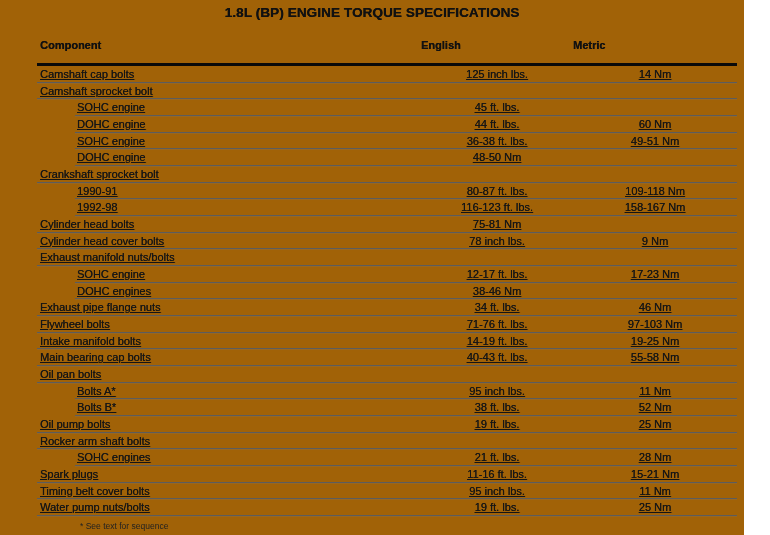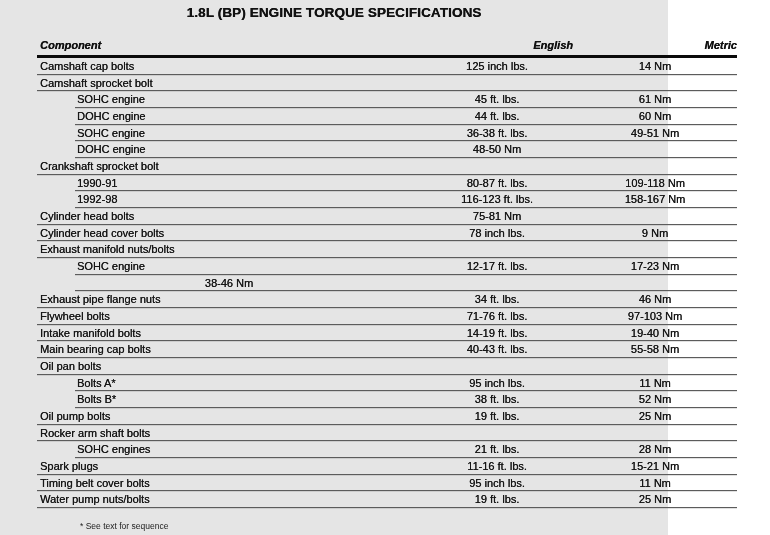--- a/index.html
+++ b/index.html
@@ -7,23 +7,23 @@
     padding: 0;
     background: #ffffff;
     width: 770px;
     height: 535px;
     overflow: hidden;
     font-family: "Liberation Sans", sans-serif;
     color: #141414;
   }
   .page {
     position: relative;
-    width: 668px;
+    width: 744px;
     height: 535px;
-    background: #e5e5e5;
+    background: #a16207;
   }
   .doc-title {
     margin: 0;
     padding-top: 5px;
     text-align: center;
     font-size: 13.5px;
     font-weight: bold;
     letter-spacing: 0.1px;
     color: #111111;
     text-shadow: 0.3px 0 0 currentColor;
@@ -33,39 +33,39 @@
     left: 37px;
     top: 33px;
     width: 700px;
   }
   .hdr-row {
     display: grid;
     grid-template-columns: 384px 152px 164px;
     align-items: end;
     height: 18px;
     border-bottom: 3px solid #0a0a0a;
-    padding-bottom: 4px;
-    font-style: italic;
+    padding-bottom: 12px;
   }
   .hdr-cell {
     font-size: 11px;
     font-weight: bold;
     color: #111111;
     line-height: 12px;
     text-shadow: 0.25px 0 0 currentColor;
   }
   .hdr-comp { text-align: left; padding-left: 3px; }
-  .hdr-val  { text-align: right; }
+  .hdr-val  { text-align: left; }
   .rows {}
   .row {
     position: relative;
     display: grid;
     grid-template-columns: 384px 152px 164px;
     align-items: center;
     height: 16.68px;
+    text-decoration: underline;
   }
   .row::after {
     content: "";
     position: absolute;
     left: 0;
     right: 0;
     bottom: 0;
     height: 1px;
     background: #5c5c5c;
     box-shadow: 0 0.5px 0 rgba(120,120,120,0.45);
@@ -111,21 +111,20 @@
           <div class="cell val">14 Nm</div>
         </div>
         <div class="row lvl0">
           <div class="cell comp">Camshaft sprocket bolt</div>
           <div class="cell val"></div>
           <div class="cell val"></div>
         </div>
         <div class="row lvl1">
           <div class="cell comp">SOHC engine</div>
           <div class="cell val">45 ft. lbs.</div>
-          <div class="cell val">61 Nm</div>
         </div>
         <div class="row lvl1">
           <div class="cell comp">DOHC engine</div>
           <div class="cell val">44 ft. lbs.</div>
           <div class="cell val">60 Nm</div>
         </div>
         <div class="row lvl1">
           <div class="cell comp">SOHC engine</div>
           <div class="cell val">36-38 ft. lbs.</div>
           <div class="cell val">49-51 Nm</div>
@@ -162,36 +161,37 @@
           <div class="cell comp">Exhaust manifold nuts/bolts</div>
           <div class="cell val"></div>
           <div class="cell val"></div>
         </div>
         <div class="row lvl1">
           <div class="cell comp">SOHC engine</div>
           <div class="cell val">12-17 ft. lbs.</div>
           <div class="cell val">17-23 Nm</div>
         </div>
         <div class="row lvl1">
+          <div class="cell comp">DOHC engines</div>
           <div class="cell val">38-46 Nm</div>
         </div>
         <div class="row lvl0">
           <div class="cell comp">Exhaust pipe flange nuts</div>
           <div class="cell val">34 ft. lbs.</div>
           <div class="cell val">46 Nm</div>
         </div>
         <div class="row lvl0">
           <div class="cell comp">Flywheel bolts</div>
           <div class="cell val">71-76 ft. lbs.</div>
           <div class="cell val">97-103 Nm</div>
         </div>
         <div class="row lvl0">
           <div class="cell comp">Intake manifold bolts</div>
           <div class="cell val">14-19 ft. lbs.</div>
-          <div class="cell val">19-40 Nm</div>
+          <div class="cell val">19-25 Nm</div>
         </div>
         <div class="row lvl0">
           <div class="cell comp">Main bearing cap bolts</div>
           <div class="cell val">40-43 ft. lbs.</div>
           <div class="cell val">55-58 Nm</div>
         </div>
         <div class="row lvl0">
           <div class="cell comp">Oil pan bolts</div>
           <div class="cell val"></div>
           <div class="cell val"></div>

